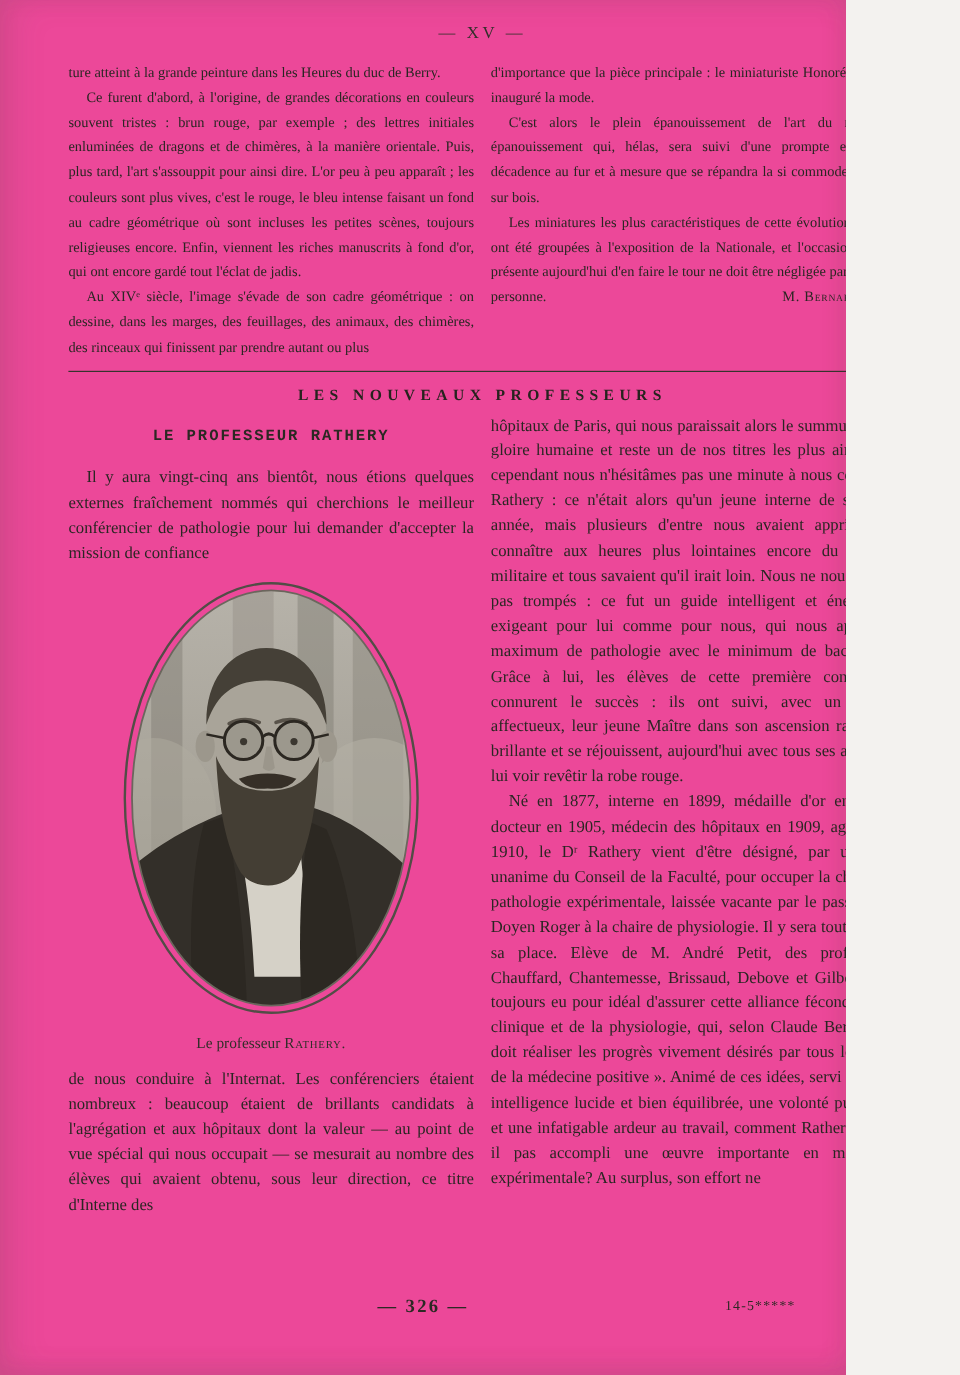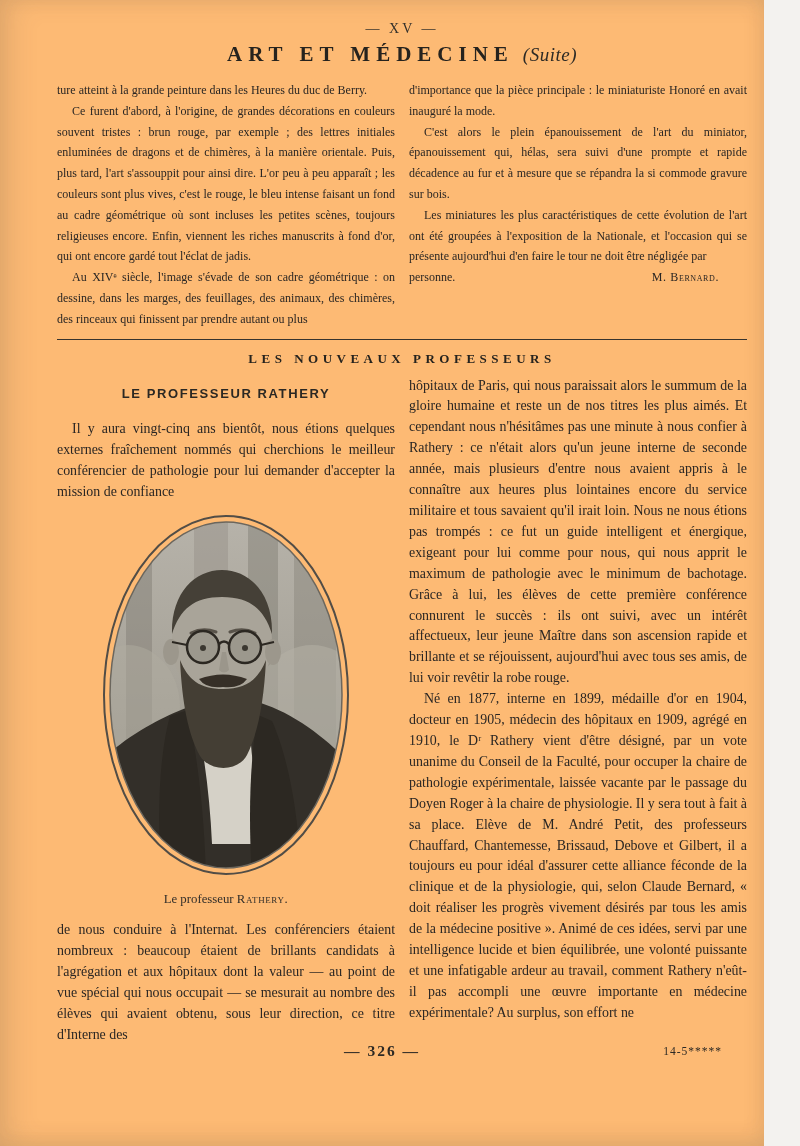--- a/index.html
+++ b/index.html
@@ -2,61 +2,58 @@
 <html lang="fr"><head>
 <meta charset="utf-8">
 <style>
   * { margin:0; padding:0; box-sizing:border-box; }
   html,body { width:800px; height:1146px; }
   body{
     font-family:"Liberation Serif","DejaVu Serif",serif;
     background:#f3f2ef;
   }
   .page{
-    position:relative; width:764px; height:1146px; overflow:hidden;
-    background:#fdba74; color:#2a2623;
+    position:relative; width:705px; height:1146px; overflow:hidden;
+    background:#ec4899; color:#2a2623;
     box-shadow:inset 14px 0 26px rgba(90,85,75,.12), inset -6px 0 18px rgba(90,85,75,.07), inset 0 -10px 20px rgba(90,85,75,.06);
   }
   .content{ position:absolute; left:57px; top:0; width:690px; }
   .folio{ text-align:center; padding-top:21px; font-size:14px; letter-spacing:3px; color:#33302b; }
   .main-title-row{ text-align:center; margin-top:5px; white-space:nowrap; }
   .main-title{ font-weight:bold; font-size:21px; letter-spacing:6px; color:#26231e; }
   .main-title-suffix{ font-style:italic; font-size:19px; margin-left:9px; letter-spacing:0.5px; color:#2d2a25; }
   .cols{ display:flex; gap:14px; text-align:justify; }
   .col{ width:338px; }
   .article1{ margin-top:13px; font-size:12px; line-height:20.8px;justify-content:flex-end; }
   p{ text-indent:15px; }
   p.noindent{ text-indent:0; }
   .sig-line{ display:flex; justify-content:space-between; padding-right:28px; }
   .smallcaps{ font-variant:small-caps; letter-spacing:0.6px; }
   .rule{ border:none; border-top:1.7px solid #37332d; margin-top:9px; }
   .sec-title{ text-align:center; font-weight:bold; font-size:13px; letter-spacing:4.5px; margin-top:11px; color:#26231e; }
   .article2{ margin-top:9px; font-size:13.9px; line-height:20.9px; }
   .subtitle{
-    text-align:center; font-family:Liberation Sans, sans-serif;
+    text-align:center; font-family:Liberation Mono, monospace;
     font-weight:bold; font-size:13px; letter-spacing:1.6px; margin:8px 0 15px; text-indent:0; color:#2b2823;
   }
   figure{ margin:9px 0 10px; text-align:center; }
   figcaption{ font-size:12.8px; margin-top:11px; text-align:center; text-indent:0; color:#322e29; }
   .portrait-svg{ display:block; margin:0 auto; }
-  .footer{ position:absolute; left:0; right:0; top:1042px; height:30px; }
+  .footer{ position:absolute; left:0; right:0; top:1080px; height:30px; }
   .page-number{ display:block; text-align:center; font-size:15.5px; font-weight:bold; letter-spacing:2px; color:#2c2924; }
   .press-mark{ position:absolute; right:42px; top:3px; font-size:11.5px; letter-spacing:1px; color:#2c2924;margin-left:47px; }
 </style>
 </head>
 <body>
 
 <div class="page">
   <div class="content">
 
     <div class="folio">— XV —</div>
 
-    <div class="main-title-row">
-      <span class="main-title">ART ET MÉDECINE</span><span class="main-title-suffix">(Suite)</span>
-    </div>
 
     <div class="cols article1">
       <div class="col">
         <p class="noindent">ture atteint à la grande peinture dans les Heures du duc de Berry.</p>
         <p>Ce furent d'abord, à l'origine, de grandes décorations en couleurs souvent tristes : brun rouge, par exemple ; des lettres initiales enluminées de dragons et de chimères, à la manière orientale. Puis, plus tard, l'art s'assouppit pour ainsi dire. L'or peu à peu apparaît ; les couleurs sont plus vives, c'est le rouge, le bleu intense faisant un fond au cadre géométrique où sont incluses les petites scènes, toujours religieuses encore. Enfin, viennent les riches manuscrits à fond d'or, qui ont encore gardé tout l'éclat de jadis.</p>
         <p>Au XIVᵉ siècle, l'image s'évade de son cadre géométrique : on dessine, dans les marges, des feuillages, des animaux, des chimères, des rinceaux qui finissent par prendre autant ou plus</p>
       </div>
       <div class="col">
         <p class="noindent">d'importance que la pièce principale : le miniaturiste Honoré en avait inauguré la mode.</p>
         <p>C'est alors le plein épanouissement de l'art du miniator, épanouissement qui, hélas, sera suivi d'une prompte et rapide décadence au fur et à mesure que se répandra la si commode gravure sur bois.</p>

